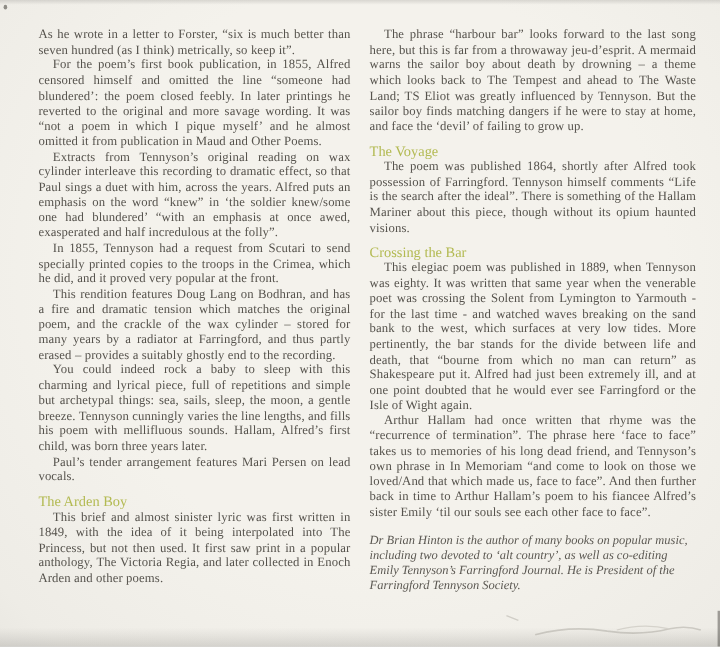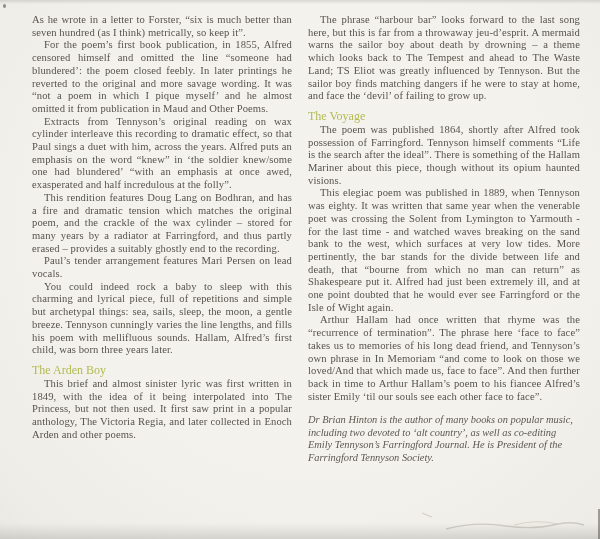--- a/index.html
+++ b/index.html
@@ -33,21 +33,21 @@
   }
   .paper-speck {
     position: absolute; left: 3px; top: 4px; width: 3px; height: 4px;
     background: #77746e; border-radius: 50%; opacity: 0.8;
   }
   .pencil-marks {
     position: absolute; left: 418px; top: 505px; opacity: 0.55;
   }
   .columns {
     position: absolute;
-    left: 32px; top: 14px;
+    left: 32px; top: 24px;
     width: 548px;
     display: flex;
     gap: 16px;
   }
   .column { text-align: justify; }
   .column.left  { width: 260px; }
   .column.right { width: 272px; }
   .para {
     margin: 0;
     font-size: 10.6px;
@@ -79,30 +79,32 @@
 <body>
 
 <div id="page">
   <span class="paper-speck"></span>
 
   <div class="columns">
     <div class="column left">
         <p class="para noindent">As he wrote in a letter to Forster, “six is much better than seven hundred (as I think) metrically, so keep it”.</p>
         <p class="para">For the poem’s first book publication, in 1855, Alfred censored himself and omitted the line “someone had blundered’:  the poem closed feebly.  In later printings he reverted to the original and more savage wording.  It was “not a poem in which I pique myself’ and he almost omitted it from publication in Maud and Other Poems.</p>
         <p class="para">Extracts from Tennyson’s original reading on wax cylinder interleave this recording to dramatic effect, so that Paul sings a duet with him, across the years. Alfred puts an emphasis on the word “knew” in ‘the soldier knew/some one had blundered’ “with an emphasis at once awed, exasperated and half incredulous at the folly”.</p>
+        <p class="para">In 1855, Tennyson had a request from Scutari to send specially printed copies to the troops in the Crimea, which he did, and it proved very popular at the front.</p>
         <p class="para">This rendition features Doug Lang on Bodhran, and has a fire and dramatic tension which matches the original poem, and the crackle of the wax cylinder – stored for many years by a radiator at Farringford, and thus partly erased – provides a suitably ghostly end to the recording.</p>
+        <p class="para">You could indeed rock a baby to sleep with this charming and lyrical piece, full of repetitions and simple but archetypal things:  sea, sails, sleep, the moon, a gentle breeze. Tennyson cunningly varies the line lengths, and fills his poem with mellifluous sounds. Hallam, Alfred’s first child, was born three years later.</p>
         <p class="para">Paul’s tender arrangement features Mari Persen on lead vocals.</p>
-        <p class="para">You could indeed rock a baby to sleep with this charming and lyrical piece, full of repetitions and simple but archetypal things:  sea, sails, sleep, the moon, a gentle breeze. Tennyson cunningly varies the line lengths, and fills his poem with mellifluous sounds. Hallam, Alfred’s first child, was born three years later.</p>
         <h3 class="heading" style="color: rgb(179, 186, 82);">The Arden Boy</h3>
         <p class="para">This brief and almost sinister lyric was first written in 1849, with the idea of it being interpolated into The Princess, but not then used. It first saw print in a popular anthology, The Victoria Regia, and later collected in Enoch Arden and other poems.</p>
       </div>
     <div class="column right">
         <p class="para">The phrase “harbour bar” looks forward to the last song here, but this is far from a throwaway jeu-d’esprit.  A mermaid warns the sailor boy about death by drowning – a theme which looks back to The Tempest and ahead to The Waste Land; TS Eliot was greatly influenced by Tennyson.  But the sailor boy finds matching dangers if he were to stay at home, and face the ‘devil’ of failing to grow up.</p>
         <h3 class="heading" style="color: rgb(179, 186, 82);">The Voyage</h3>
         <p class="para">The poem was published 1864, shortly after Alfred took possession of  Farringford. Tennyson himself comments “Life is the search after the ideal”. There is something of the Hallam Mariner about this piece, though without its opium haunted visions.</p>
+        <h3 class="heading" style="color: rgb(179, 186, 82);">Crossing the Bar</h3>
         <p class="para">This elegiac poem was published in 1889, when Tennyson was eighty. It was written that same year when the venerable poet was crossing the Solent from Lymington to Yarmouth  - for the last time - and watched waves breaking on the sand bank to the west, which surfaces at very low tides. More pertinently, the bar stands for the divide between life and death, that “bourne from which no man can return” as Shakespeare put it. Alfred had just been extremely ill, and at one point doubted that he would ever see Farringford or the Isle of Wight again.</p>
         <p class="para">Arthur Hallam had once written that rhyme was the “recurrence of termination”. The phrase here ‘face to face” takes us to memories of his long dead friend, and Tennyson’s own phrase in In Memoriam “and come to look on those we loved/And that which made us, face to face”. And then further back in time to Arthur Hallam’s poem to his fiancee Alfred’s sister Emily ‘til our souls see each other face to face”.</p>
         <p class="note">Dr Brian Hinton is the author of  many books on popular music, including two devoted to ‘alt country’, as well as co-editing Emily Tennyson’s Farringford Journal. He is President of  the Farringford Tennyson Society.</p>
       </div>
   </div>
 
   <svg class="pencil-marks" width="170" height="30" viewBox="0 0 170 30">
     <path d="M4 8 l10 4" stroke="#b6b3ab" stroke-width="1.2" fill="none"></path>
     <path d="M28 24 q30 -8 60 -3 q28 4 52 -2 q14 -3 26 1" stroke="#b2afa7" stroke-width="1.4" fill="none"></path>
     <path d="M96 20 q22 -6 44 -1" stroke="#c0bdb5" stroke-width="1" fill="none"></path>

